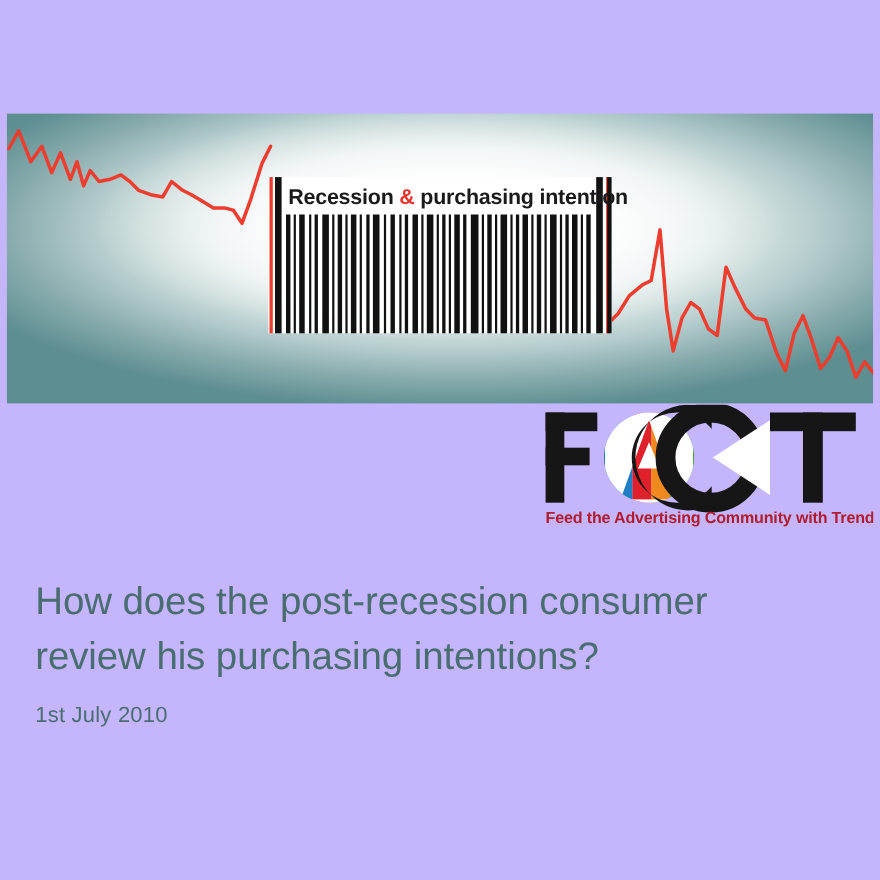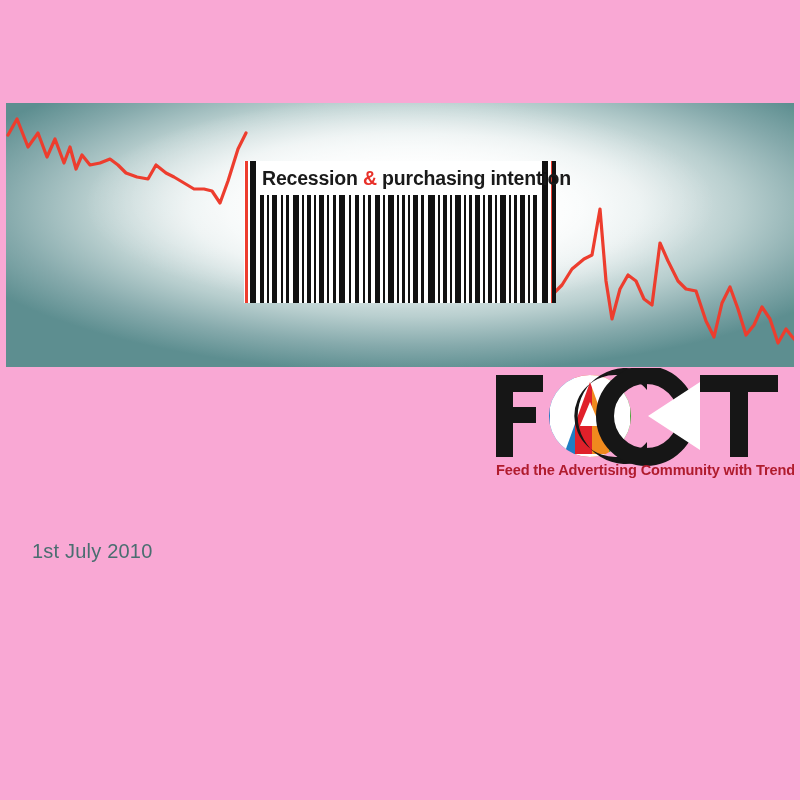--- a/index.html
+++ b/index.html
@@ -13,21 +13,21 @@
     height: 800px;
     overflow: hidden;
     font-family: "Liberation Sans", sans-serif;
     -webkit-font-smoothing: antialiased;
   }
 
   .slide {
     position: relative;
     width: 800px;
     height: 800px;
-    background: #f9a8d4;
+    background: #c4b5fd;
   }
 
   
   .hero {
     position: absolute;
     left: 6px;
     top: 103px;
     width: 788px;
     height: 264px;
     overflow: hidden;
@@ -218,16 +218,18 @@
       <g>
         <rect x="212" y="7" width="78" height="17" fill="#161616"></rect>
         <rect x="242" y="7" width="18" height="82" fill="#161616"></rect>
       </g>
 
       <text x="8" y="107" font-family="Liberation Sans, sans-serif" font-size="14.6" font-weight="bold" fill="#b01c2e" letter-spacing="-0.15">Feed the Advertising Community with Trends</text>
     </svg>
   </div>
 
   <div class="title-block">
+    <h1 class="slide-title">How does the post-recession consumer
+review his purchasing intentions?</h1>
     <p class="slide-date">1st July 2010</p>
   </div>
 
 </div>
 
 </body></html>

